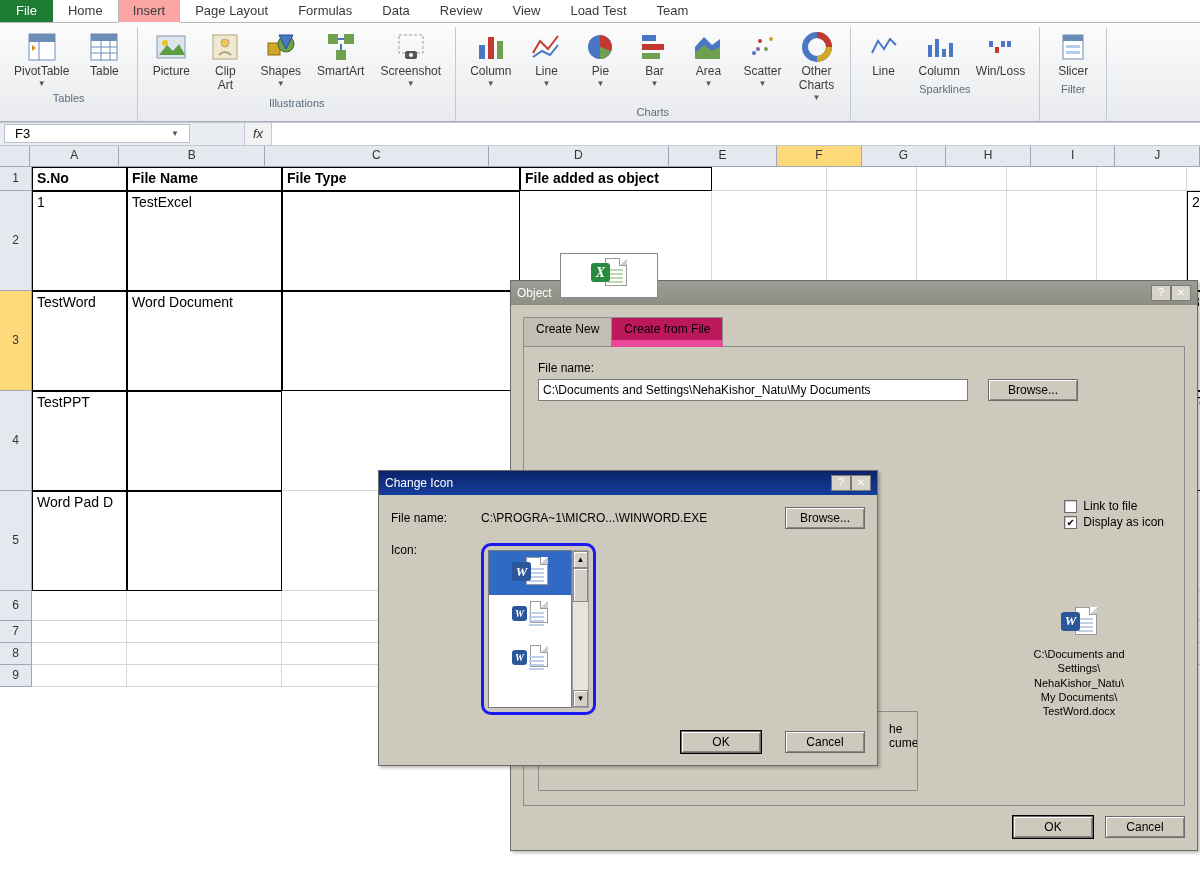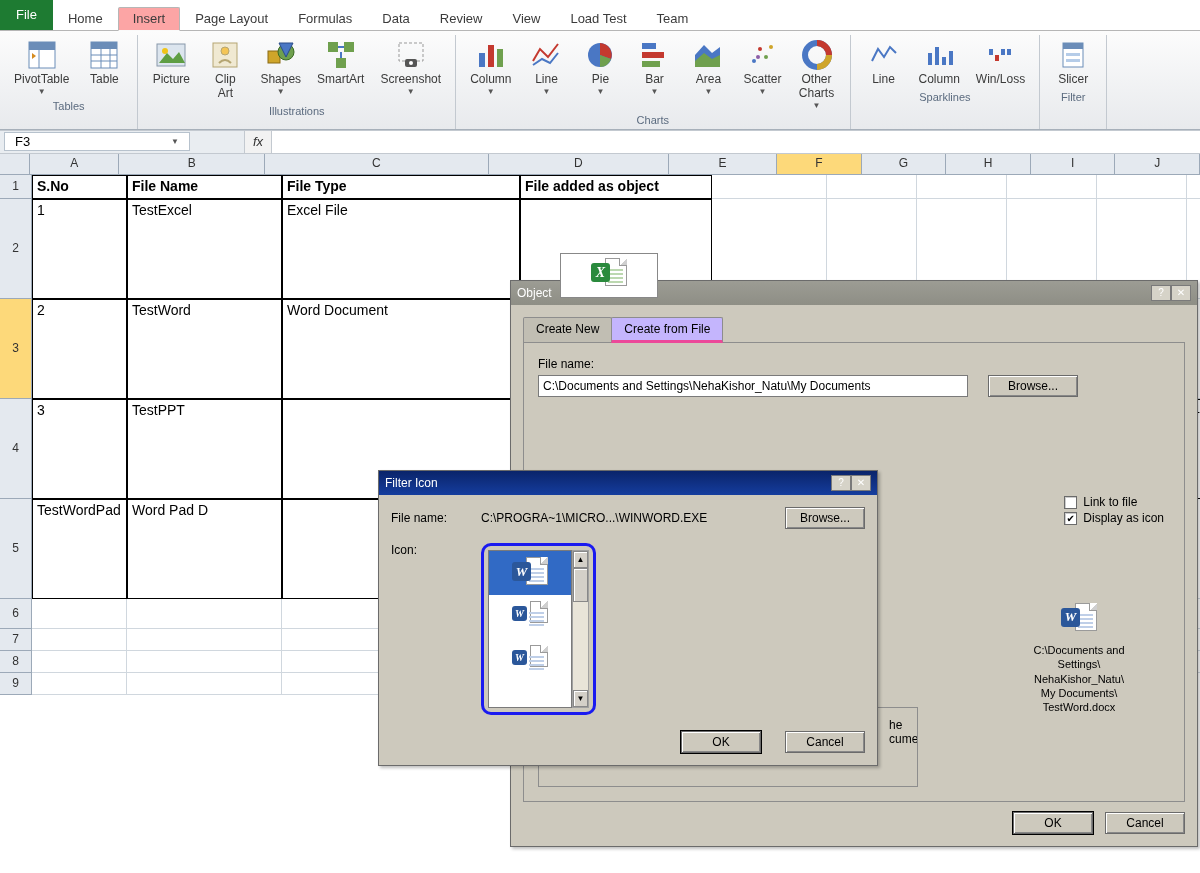--- a/index.html
+++ b/index.html
@@ -1,19 +1,19 @@
 <!DOCTYPE html>
 <html><head>
 <meta charset="utf-8">
 <style>
 * { box-sizing: border-box; margin: 0; padding: 0; font-family: "Segoe UI", Tahoma, sans-serif; }
 body { background: #fff; width: 1200px; height: 873px; overflow: hidden; position: relative; font-size: 13px; color: #000; }
 
 
-.ribbon-tabs { display: flex; align-items: flex-end; height: 31px; background: #fff; border-bottom: 1px solid #b6b6b6; }
+.ribbon-tabs { display: flex; align-items: flex-end; height: 23px; background: #fff; border-bottom: 1px solid #b6b6b6; }
 .file-tab { background: #1e7b32; color: #fff; padding: 3px 16px 4px; font-size: 13px; height: 100%; display: flex; align-items: center; }
 .tab { padding: 3px 14px 4px; color: #3b3b3b; font-size: 13px; cursor: pointer; border: 1px solid transparent; border-bottom: none; }
 .tab.active { background: #fca5a5; border: 1px solid #b6b6b6; border-bottom: 1px solid #fafafa; margin-bottom: -1px; border-radius: 2px 2px 0 0; }
 
 .ribbon-body { display: flex; background: linear-gradient(#fcfcfc, #e8eaed); border-bottom: 1px solid #a7b0ba; padding: 4px 0 0; }
 .ribbon-group { display: flex; flex-direction: column; border-right: 1px solid #c3c9d0; padding: 0 8px; }
 .ribbon-items { display: flex; gap: 4px; }
 .ribbon-btn { display: flex; flex-direction: column; align-items: center; justify-content: flex-start; padding: 4px 6px 2px; cursor: pointer; min-width: 50px; }
 .ribbon-icon { width: 32px; height: 32px; display: flex; align-items: center; justify-content: center; }
 .ribbon-label { font-size: 12px; color: #3b3b3b; text-align: center; line-height: 1.15; margin-top: 2px; }
@@ -44,21 +44,21 @@
 
 
 .dialog { position: absolute; background: #cdc9bd; border: 1px solid #6b6b6b; box-shadow: 2px 2px 3px rgba(0,0,0,.25); font-size: 12px; }
 .dlg-title { background: linear-gradient(#9c9c94, #8e8e85); color: #fff; padding: 4px 6px; display: flex; align-items: center; justify-content: space-between; }
 .dlg-title.blue { background: linear-gradient(#0a246a, #153d9e); }
 .dlg-ctrls { display: flex; gap: 0; }
 .dlg-ctrl { width: 20px; height: 16px; background: #d6d3c8; border: 1px solid #7a7a7a; text-align: center; font-size: 10px; line-height: 14px; cursor: pointer; }
 .dlg-body { padding: 12px; background: #cdc9bd; }
 .dlg-tabs { display: flex; gap: 0; }
 .dlg-tab { padding: 4px 12px; background: #cdc9bd; border: 1px solid #8d8d8d; border-bottom: none; border-radius: 2px 2px 0 0; cursor: pointer; margin-right: -1px; font-size: 12px; }
-.dlg-tab.active { background: #c4b5fd; border-bottom: 3px solid #ec4899; margin-bottom: -1px; z-index: 1; position: relative; font-weight: normal; }
+.dlg-tab.active { background: #be185d; border-bottom: 7px solid #ec4899; margin-bottom: -1px; z-index: 1; position: relative; font-weight: normal; }
 .dlg-tab.inactive { background: #c1beb3; }
 .tab-pane { border: 1px solid #8d8d8d; padding: 14px; }
 .field-label { margin-bottom: 4px; }
 .text-input { background: #fff; border: 1px solid #7a7a7a; padding: 2px 4px; width: 100%; font-size: 12px; font-family: inherit; }
 .btn { background: #cdc9bd; border: 1px solid #6b6b6b; box-shadow: inset 1px 1px 0 #fff, inset -1px -1px 0 #888; padding: 3px 14px; cursor: pointer; font-size: 12px; }
 .btn.primary { outline: 1px solid #000; }
 .chk { display: flex; align-items: center; gap: 6px; margin: 2px 0; }
 .chkbox { width: 13px; height: 13px; background: #fff; border: 1px solid #6b6b6b; box-shadow: inset 1px 1px 0 #ccc; display: flex; align-items: center; justify-content: center; font-size: 10px; }
 .icon-preview { display: flex; flex-direction: column; align-items: center; font-size: 11px; text-align: center; line-height: 1.3; }
 .info-box { border: 1px solid #8d8d8d; padding: 10px; margin-top: 16px; display: flex; gap: 12px; }
@@ -378,21 +378,20 @@
         <div class="cell b">File Type</div>
         <div class="cell b">File added as object</div>
         <div class="cell"></div>
         <div class="cell"></div>
         <div class="cell"></div>
         <div class="cell"></div>
         <div class="cell"></div>
         <div class="cell"></div>
         <div class="cell bd">1</div>
         <div class="cell bd">TestExcel</div>
-        <div class="cell bd">Excel File</div>
         <div class="cell bd"></div>
         <div class="cell"></div>
         <div class="cell"></div>
         <div class="cell"></div>
         <div class="cell"></div>
         <div class="cell"></div>
         <div class="cell"></div>
         <div class="cell bd">2</div>
         <div class="cell bd">TestWord</div>
         <div class="cell bd">Word Document</div>
@@ -519,21 +518,21 @@
     </div>
     <div style="display:flex; justify-content:flex-end; gap:12px; margin-top:10px;">
       <button class="btn primary" style="width:80px">OK</button>
       <button class="btn" style="width:80px">Cancel</button>
     </div>
   </div>
 </div>
 
 <div class="dialog" style="left:378px; top:470px; width:500px;">
   <div class="dlg-title blue">
-    <span>Filter Icon</span>
+    <span>Change Icon</span>
     <div class="dlg-ctrls">
       <div class="dlg-ctrl">?</div>
       <div class="dlg-ctrl">✕</div>
     </div>
   </div>
   <div class="dlg-body">
     <div style="display:flex; align-items:center; gap:10px; margin-bottom:14px;">
       <span style="width:80px;">File name:</span>
       <span style="flex:1;">C:\PROGRA~1\MICRO...\WINWORD.EXE</span>
       <button class="btn">Browse...</button>

